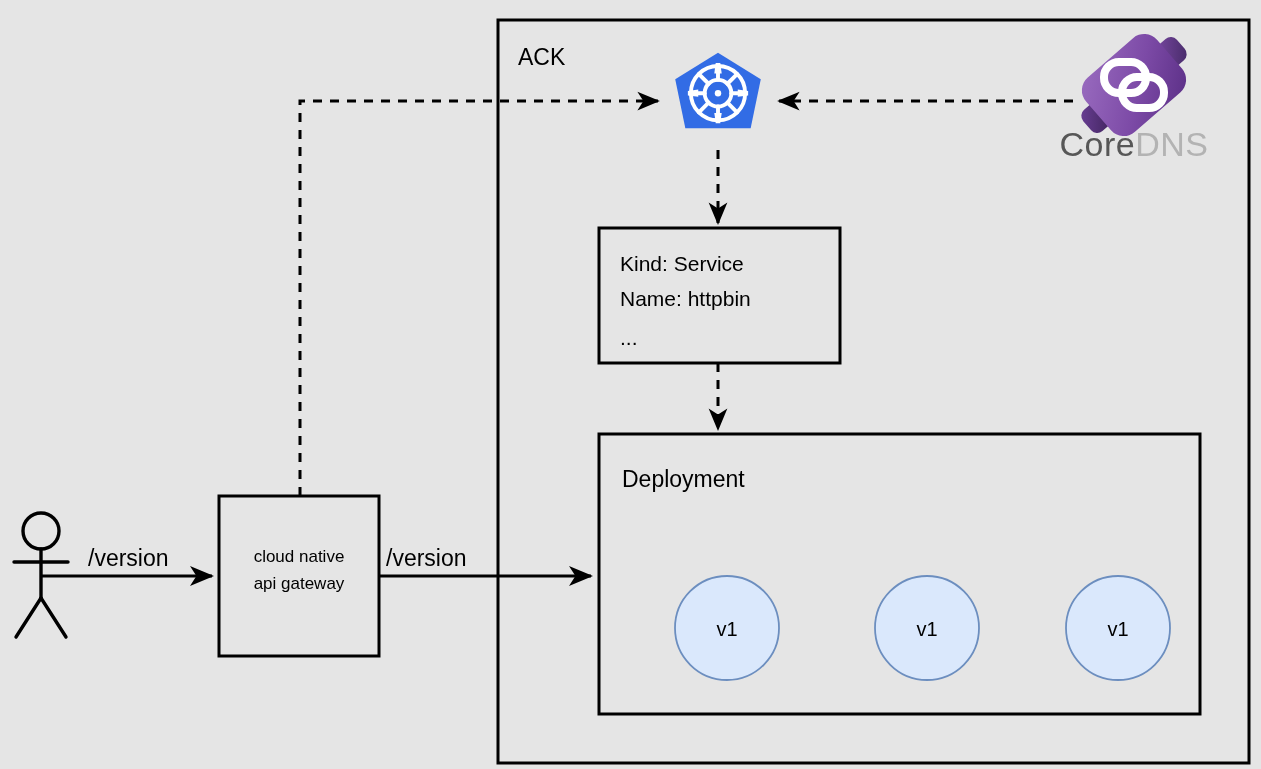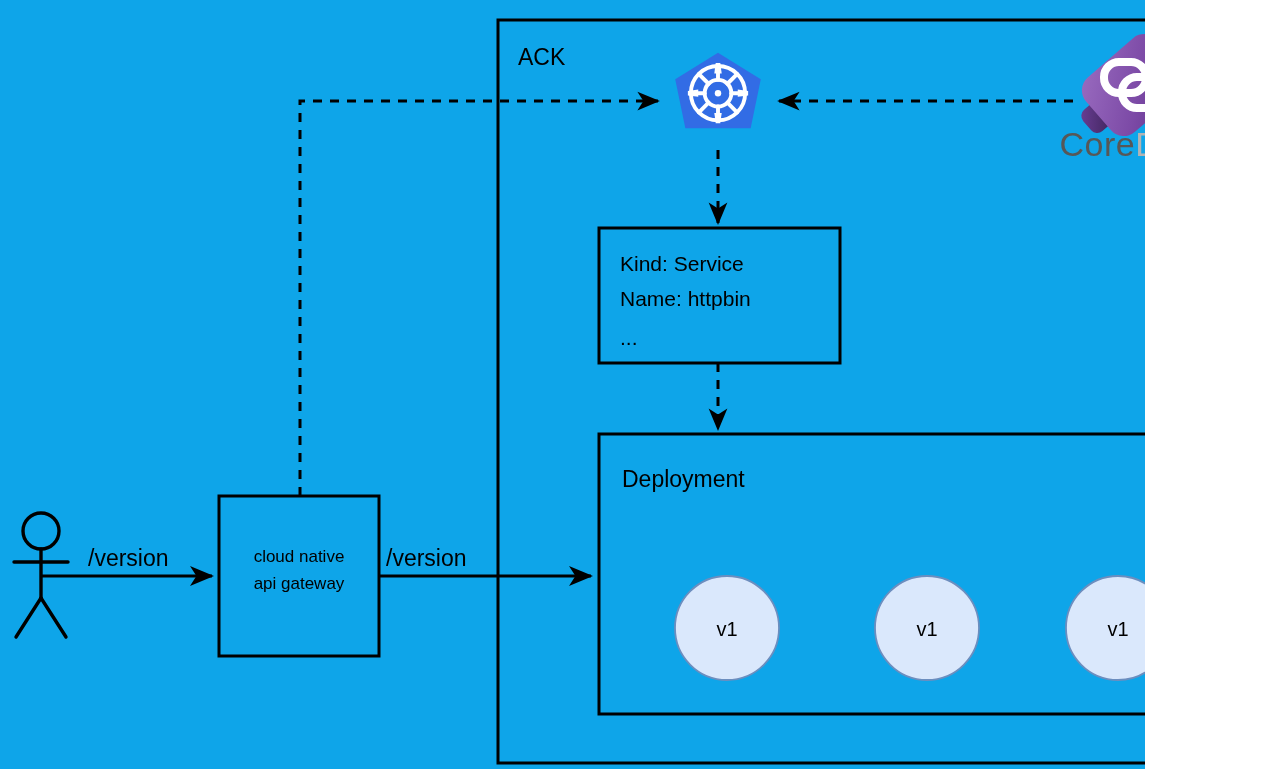--- a/index.html
+++ b/index.html
@@ -6,23 +6,23 @@
   html, body {
     margin: 0;
     padding: 0;
     background: #ffffff;
   }
   body {
     font-family: "Liberation Sans", sans-serif;
   }
   #canvas {
     position: relative;
-    width: 1145px;
+    width: 1261px;
     height: 769px;
-    background: #0ea5e9;
+    background: #e5e5e5;
     overflow: hidden;
   }
   #diagram-svg {
     position: absolute;
     top: 0;
     left: 0;
     width: 1261px;
     height: 769px;
   }
   .dtext {

